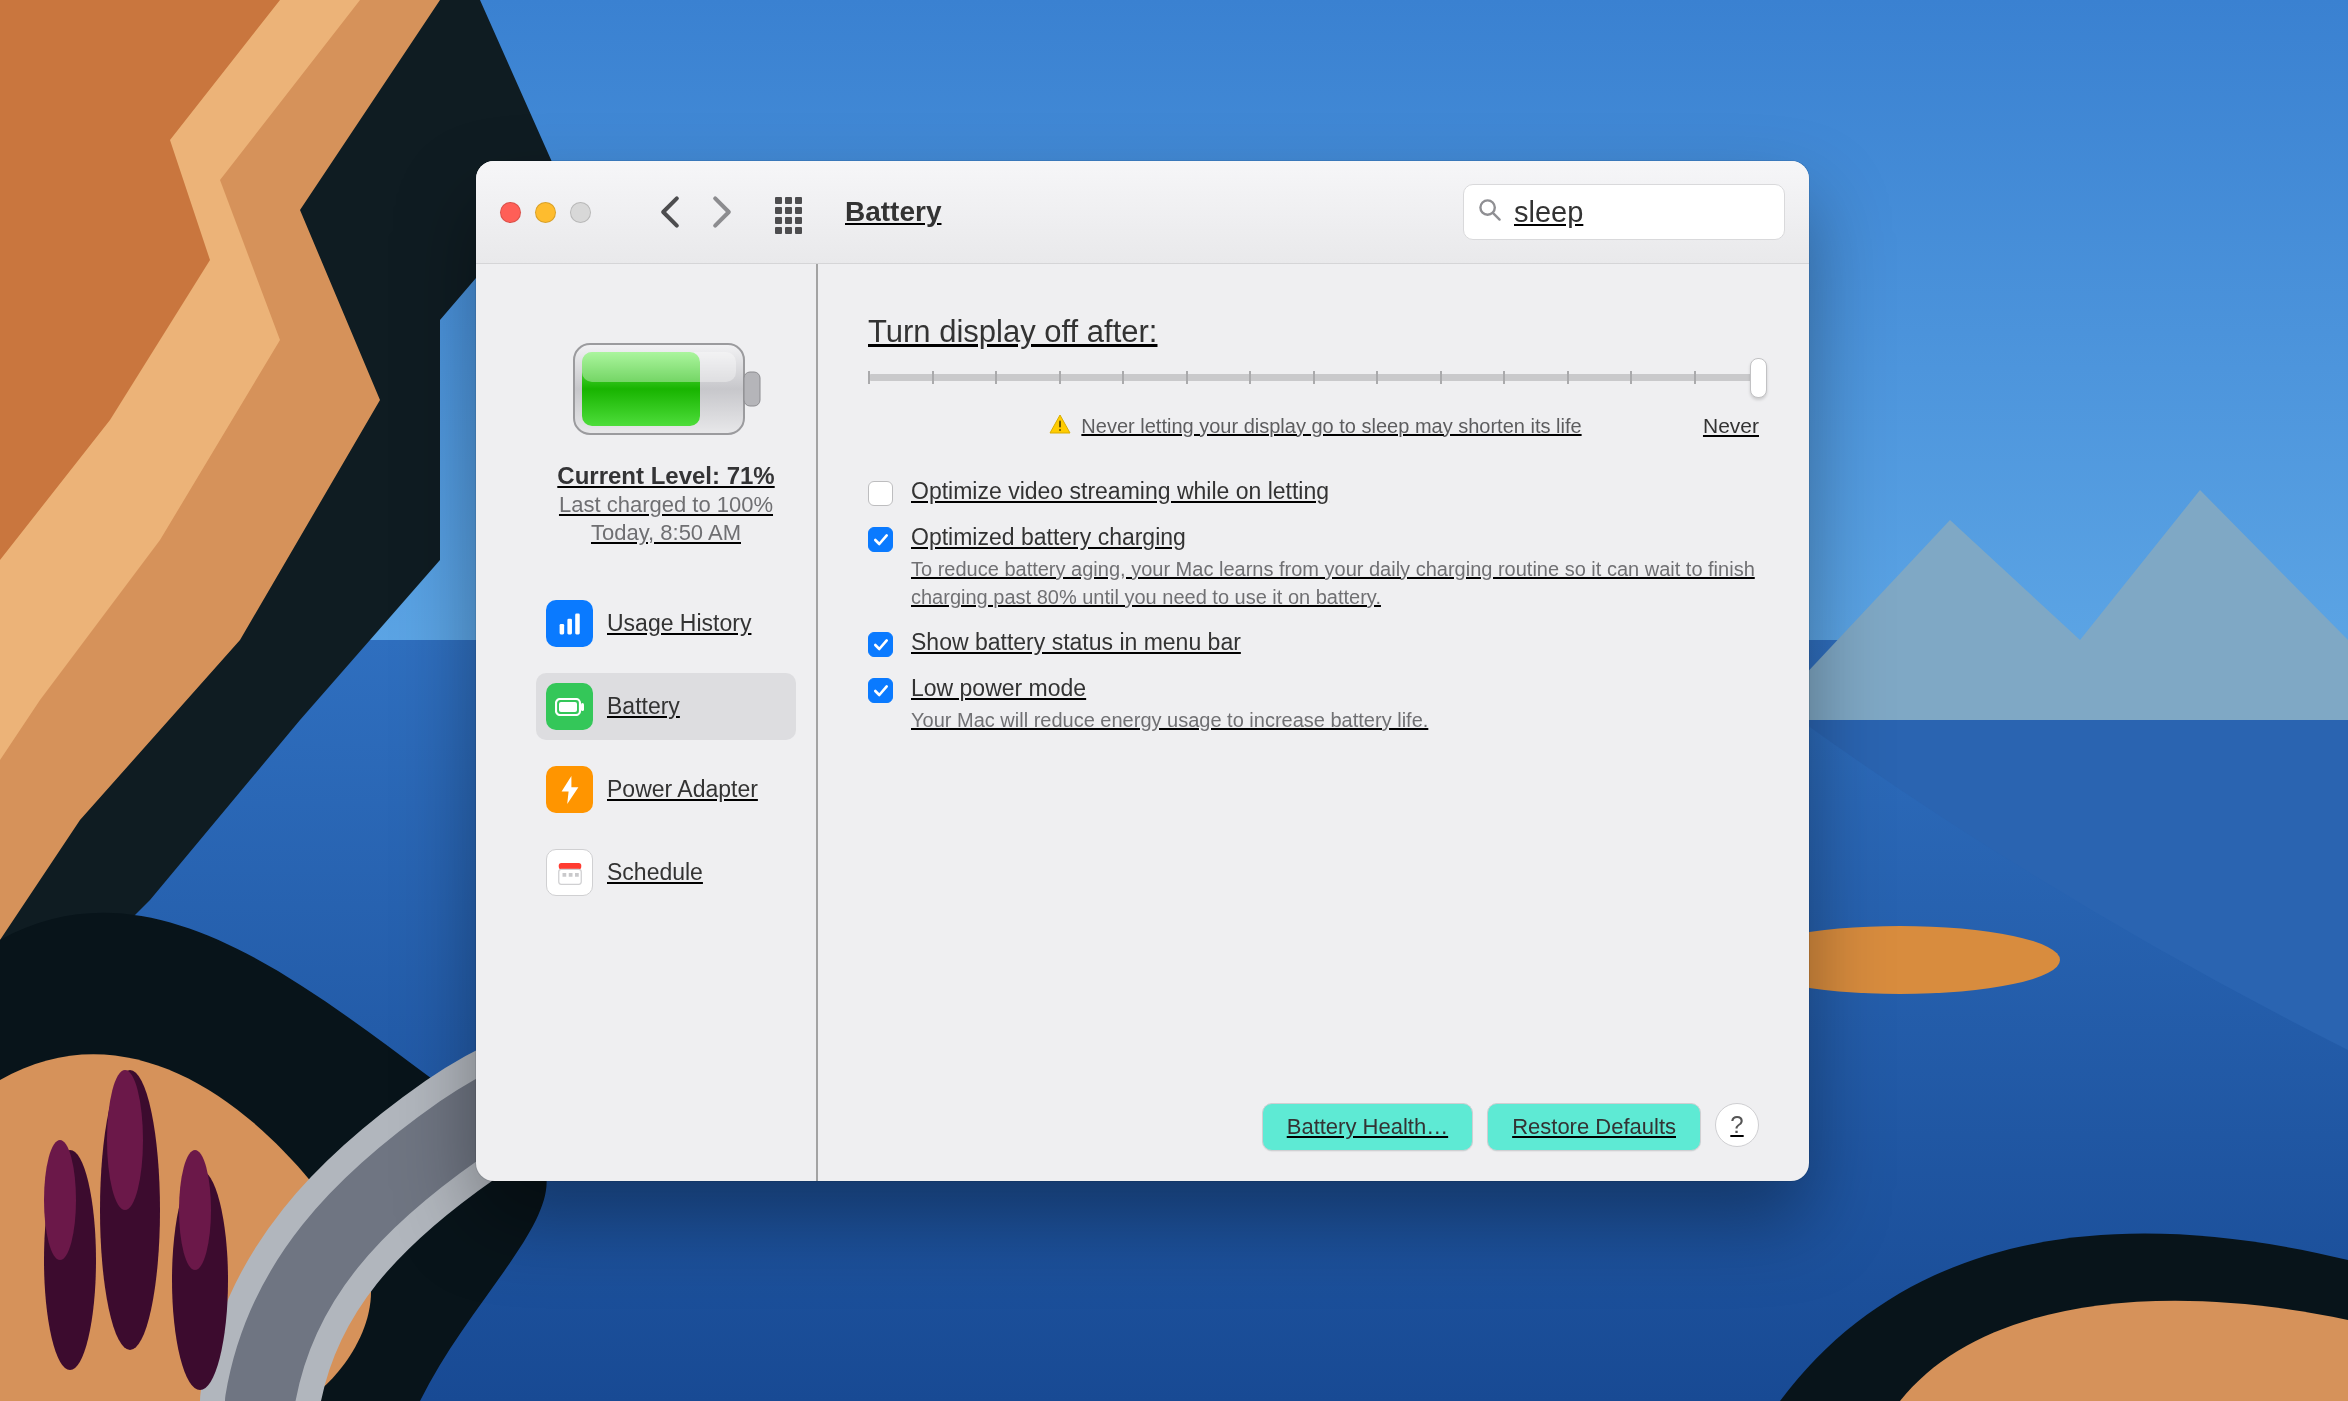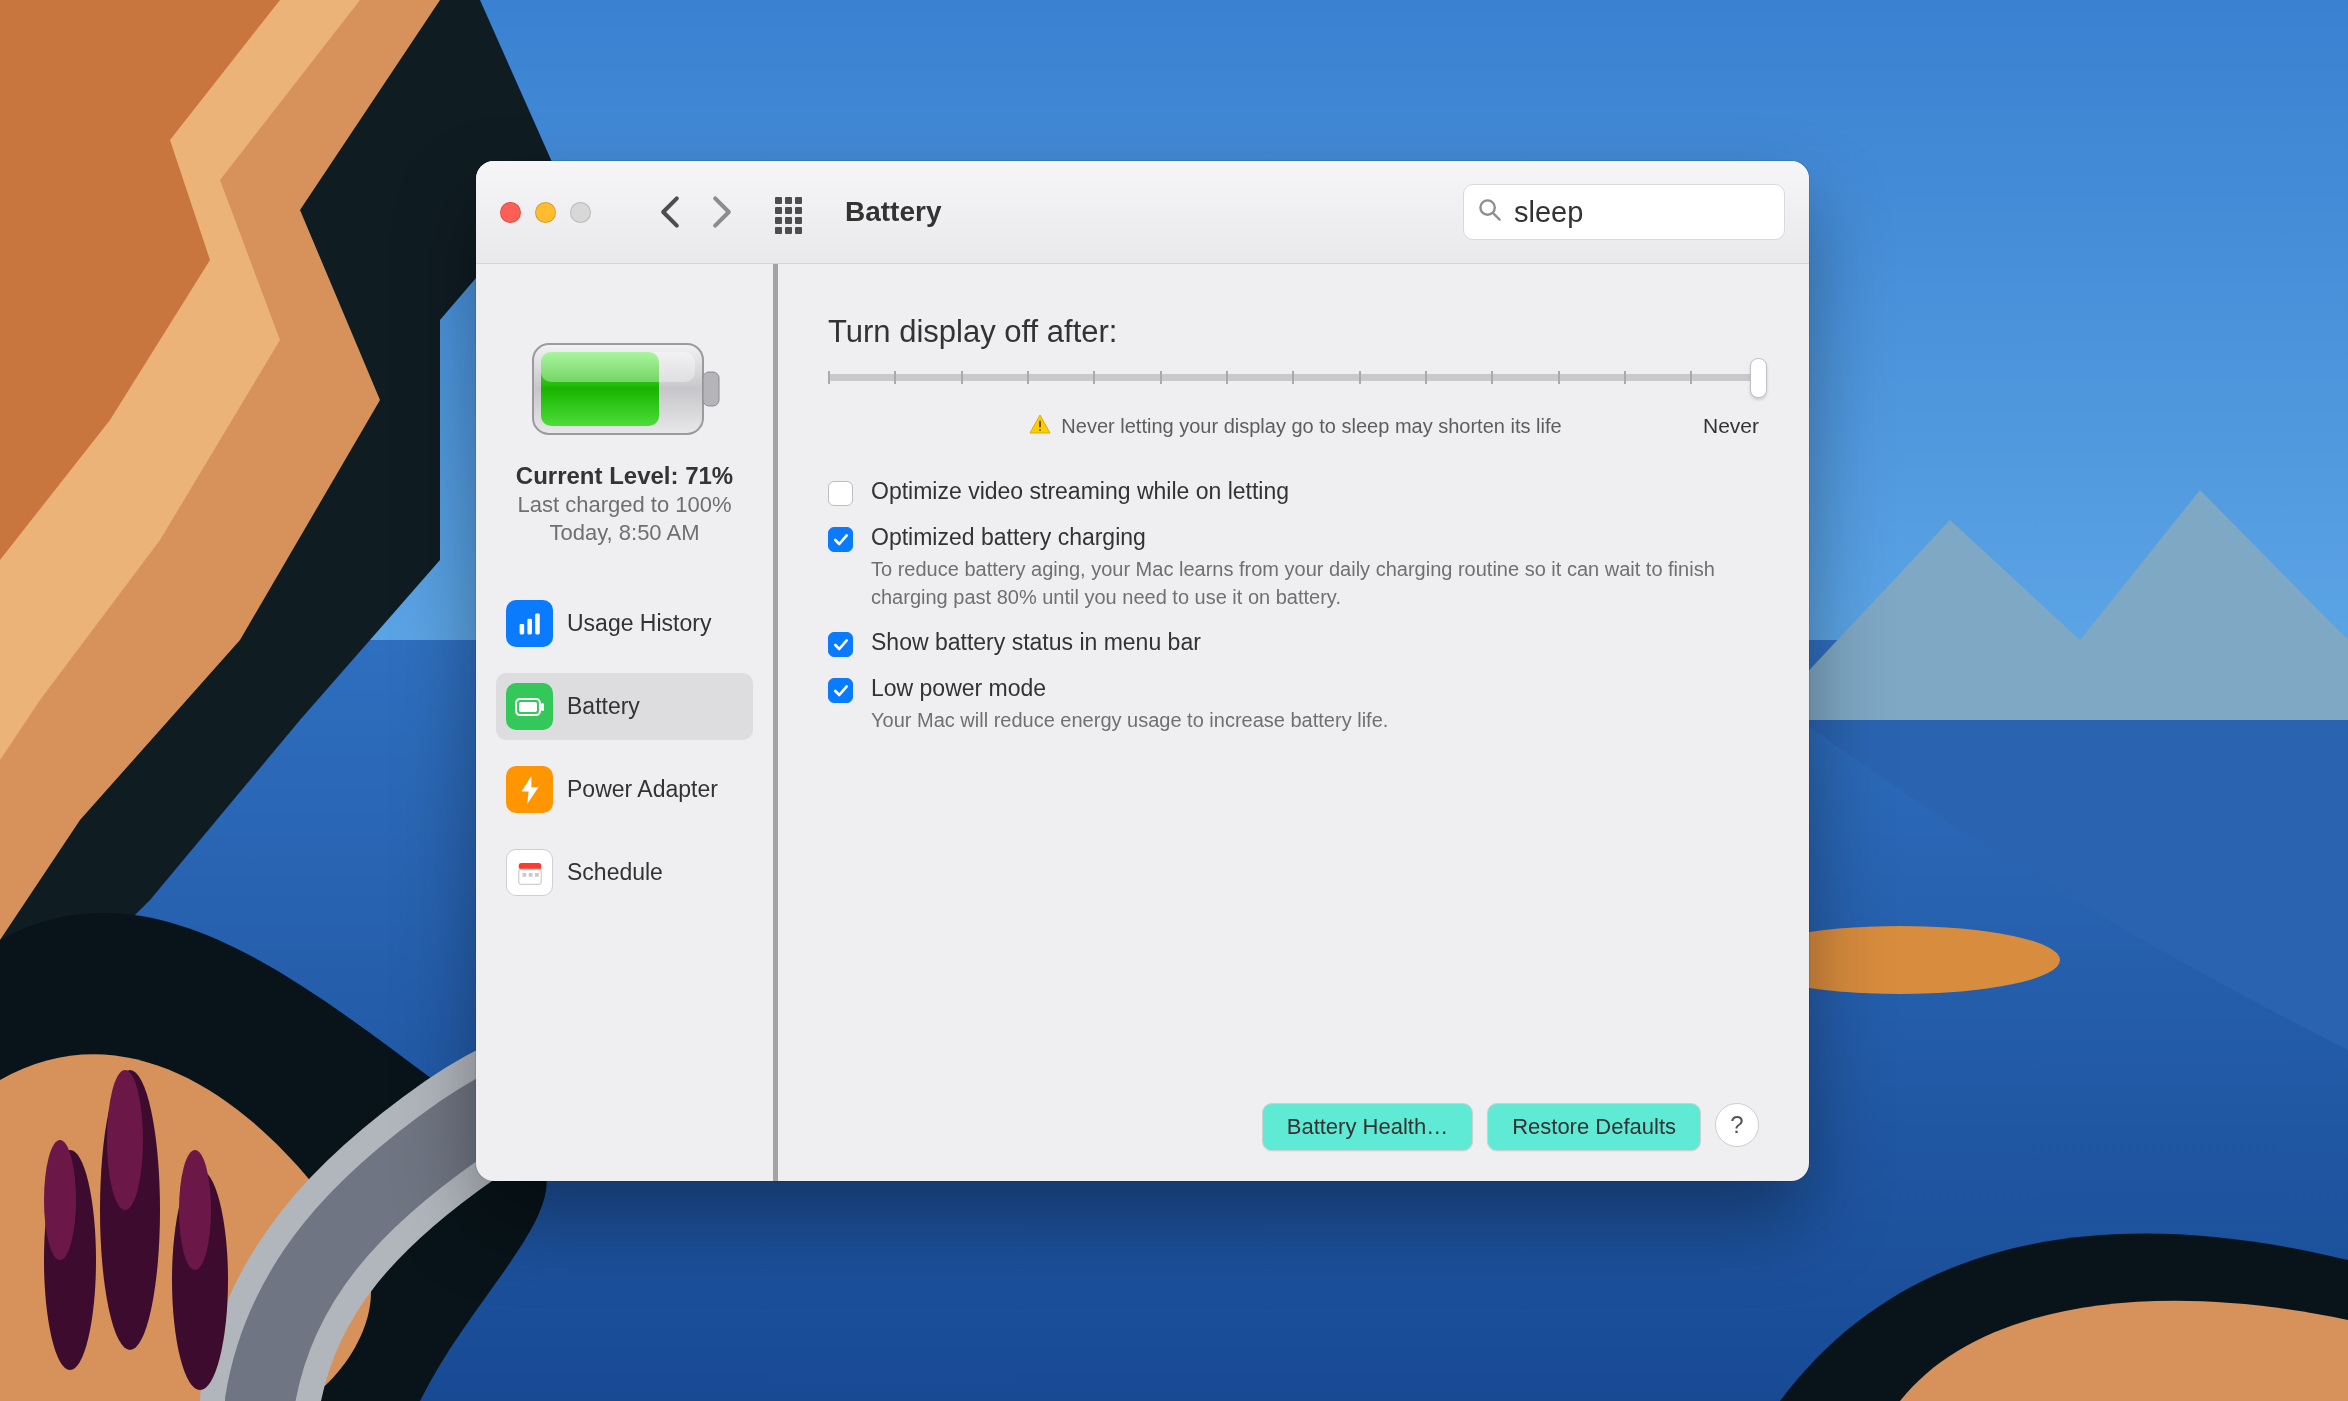--- a/index.html
+++ b/index.html
@@ -22,20 +22,21 @@
     top: 161px;
     width: 1333px;
     height: 1020px;
     background: #efeff1;
     border-radius: 18px;
     box-shadow: 0 40px 80px rgba(0,0,0,0.35), 0 0 0 1px rgba(0,0,0,0.08);
     display: flex;
     flex-direction: column;
     overflow: hidden;
     z-index: 10;
+    text-decoration: underline;
   }
   .toolbar {
     height: 103px;
     display: flex;
     align-items: center;
     padding: 0 24px;
     gap: 14px;
     background: linear-gradient(#f6f6f8,#e9e9eb);
     border-bottom: 1px solid #d5d5d7;
   }
@@ -60,23 +61,23 @@
     padding:0 14px;
     gap:12px;
   }
   .search input{
     flex:1; border:none; outline:none; font-size:29px; color:#333; background:transparent;
   }
 
   .body { flex:1; display:flex; }
   .sidebar {
     width:302px;
-    border-right:5px solid #a3a3a3;
+    border-right:2px solid #a3a3a3;
     padding: 70px 20px 20px;
-    display:flex; flex-direction:column; align-items:center;
+    display:flex; flex-direction:column; align-items:center;margin-left:40px;
   }
   .battery-art { width:200px; height:110px; position:relative; }
   .stats { text-align:center; margin-top: 18px; }
   .stat-level { font-size:24px; font-weight:600; color:#343436;}
   .stat-sub { font-size:22px; color:#6f6f72; margin-top:2px;}
   .sidebar-list { margin-top: 44px; width:100%; display:flex; flex-direction:column; gap:16px;}
   .sidebar-item{
     display:flex; align-items:center; gap:14px;
     padding:10px 10px; border-radius:10px; cursor:pointer;
     font-size:23px; color:#333;

